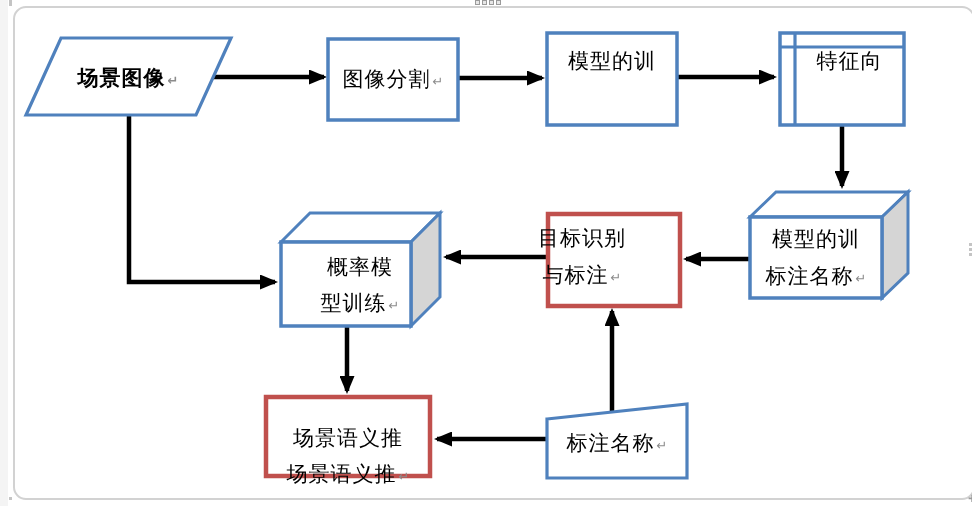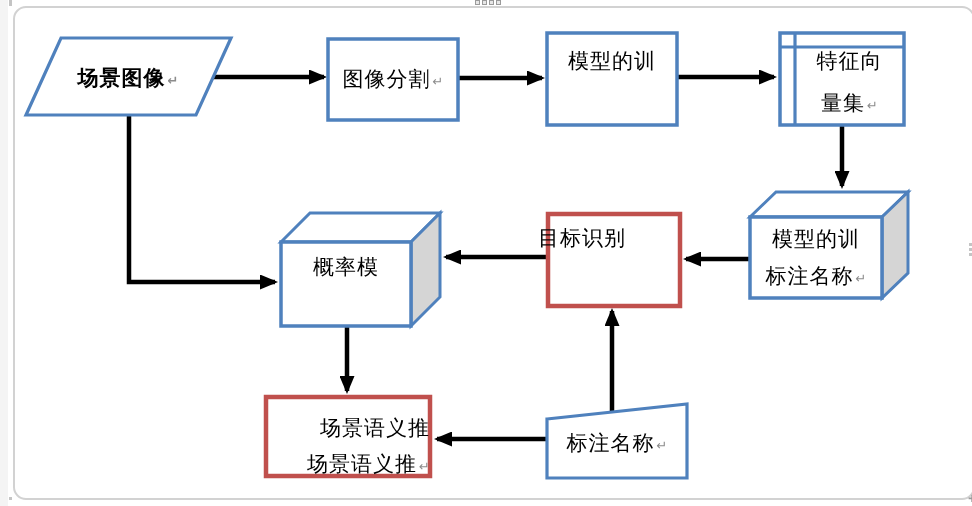--- a/index.html
+++ b/index.html
@@ -119,37 +119,38 @@
   <div class="label lh37" style="left:320px; top:61px; width:130px;text-align:right;">
     <div class="line"><span>图像分割</span><span class="pmark">↵</span></div>
   </div>
 
   <div class="label" style="left:539px; top:43px; width:130px;">
     <div class="line"><span>模型的训</span></div>
   </div>
 
   <div class="label" style="left:787px; top:43px; width:109px;gap:6px;">
     <div class="line"><span>特征向</span></div>
-    <div class="line"><span>量集</span><span class="pmark">↵</span></div>
   </div>
 
   <div class="label lh37" style="left:742px; top:221px; width:132px;">
     <div class="line"><span>模型的训</span></div>
     <div class="line"><span>标注名称</span><span class="pmark">↵</span></div>
   </div>
 
   <div class="label lh37" style="left:508px; top:220px; width:132px;">
     <div class="line"><span>目标识别</span></div>
+    <div class="line"><span>与标注</span><span class="pmark">↵</span></div>
   </div>
 
-  <div class="label" style="left:256px; top:249px; width:116px;padding-left:24px;">
+  <div class="label" style="left:270px; top:249px; width:116px;padding-left:24px;">
     <div class="line"><span>概率模</span></div>
+    <div class="line"><span>型训练</span><span class="pmark">↵</span></div>
   </div>
 
-  <div class="label" style="left:258px; top:410px; width:164px;align-items:flex-end;">
+  <div class="label" style="left:258px; top:420px; width:164px;">
     <div class="line"><span>场景语义推</span></div>
     <div class="line"><span>场景语义推</span><span class="pmark">↵</span></div>
   </div>
 
   <div class="label lh37" style="left:539px; top:425px; width:140px;">
     <div class="line"><span>标注名称</span><span class="pmark">↵</span></div>
   </div>
 
   <div>
     <div class="handle-sq" style="left:467px; top:0;"></div>

